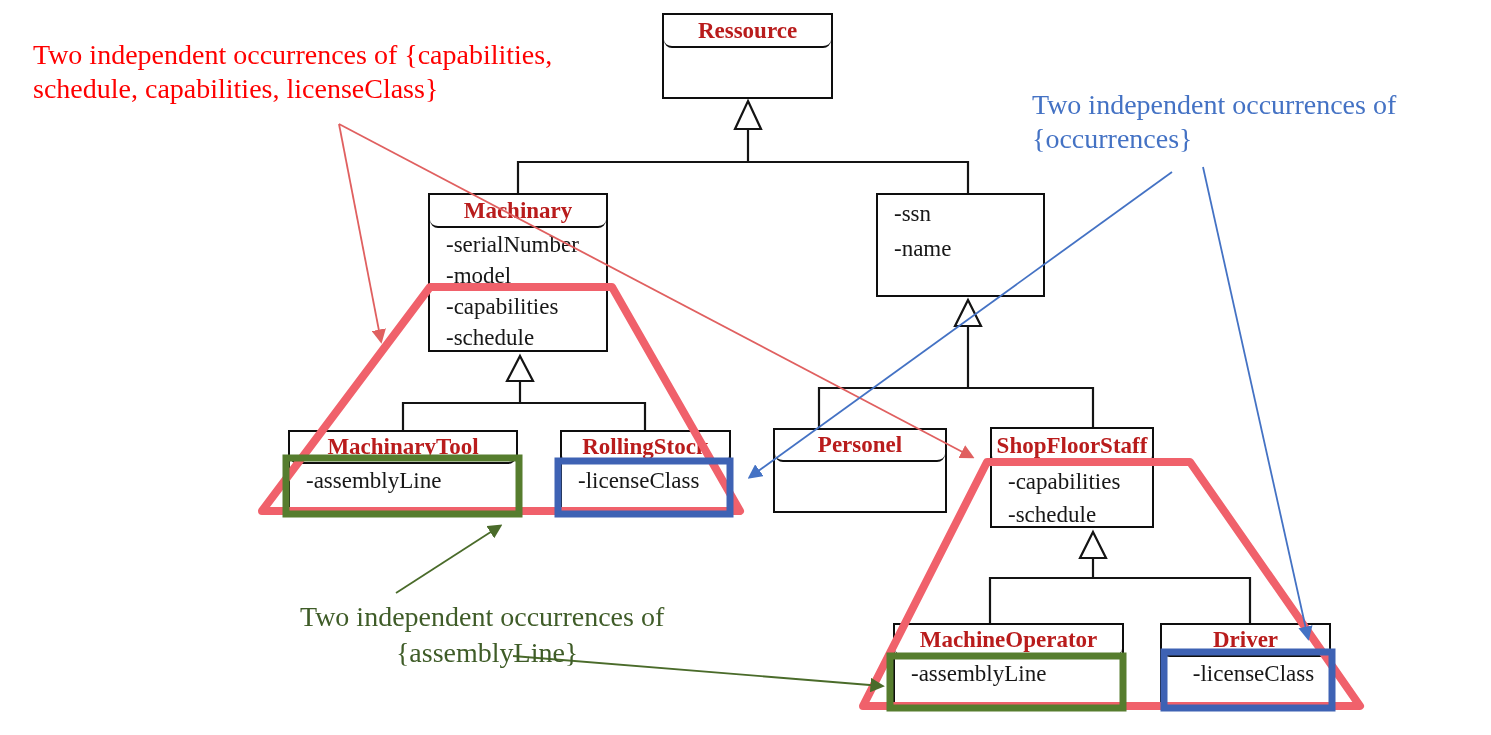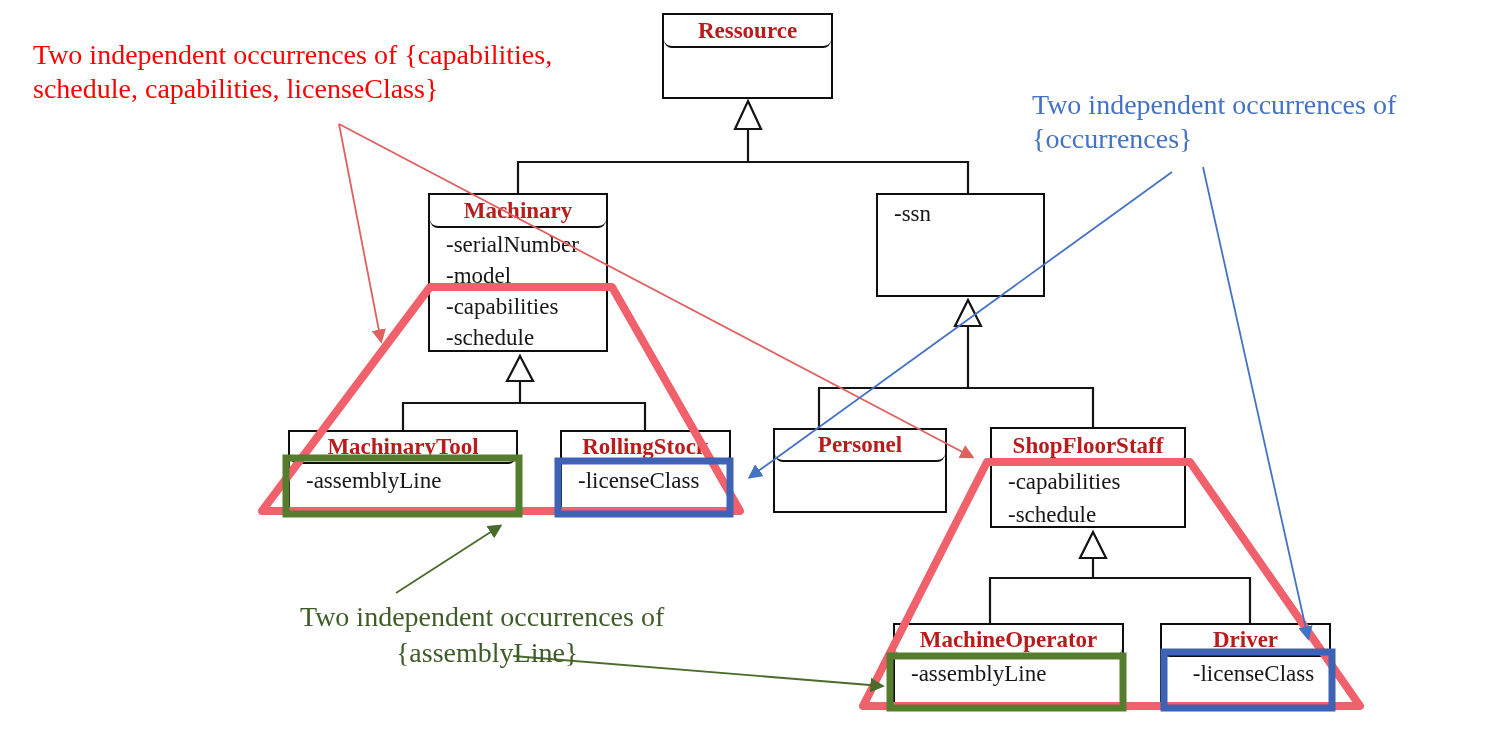--- a/index.html
+++ b/index.html
@@ -89,20 +89,21 @@
       <div class="uml-attr">-serialNumber</div>
       <div class="uml-attr">-model</div>
       <div class="uml-attr">-capabilities</div>
       <div class="uml-attr">-schedule</div>
     </div>
   </div>
 
   <div class="uml-class th31 rh35" style="left:876px;top:193px;width:169px;height:104px;">
     <div class="uml-attrs">
       <div class="uml-attr">-ssn</div>
+      <div class="uml-attr">-name</div>
     </div>
   </div>
 
   <div class="uml-class" style="left:288px;top:430px;width:230px;height:84px;">
     <div class="uml-title">MachinaryTool</div>
     <div class="uml-attrs">
       <div class="uml-attr">-assemblyLine</div>
     </div>
   </div>
 
@@ -110,21 +111,21 @@
     <div class="uml-title">RollingStock</div>
     <div class="uml-attrs">
       <div class="uml-attr">-licenseClass</div>
     </div>
   </div>
 
   <div class="uml-class" style="left:773px;top:428px;width:174px;height:85px;">
     <div class="uml-title">Personel</div>
   </div>
 
-  <div class="uml-class th33 rh33" style="left:990px;top:427px;width:196px;height:101px;">
+  <div class="uml-class th33 rh33" style="left:990px;top:427px;width:164px;height:101px;">
     <div class="uml-title">ShopFloorStaff</div>
     <div class="uml-attrs">
       <div class="uml-attr">-capabilities</div>
       <div class="uml-attr">-schedule</div>
     </div>
   </div>
 
   <div class="uml-class" style="left:893px;top:623px;width:231px;height:84px;">
     <div class="uml-title">MachineOperator</div>
     <div class="uml-attrs">

